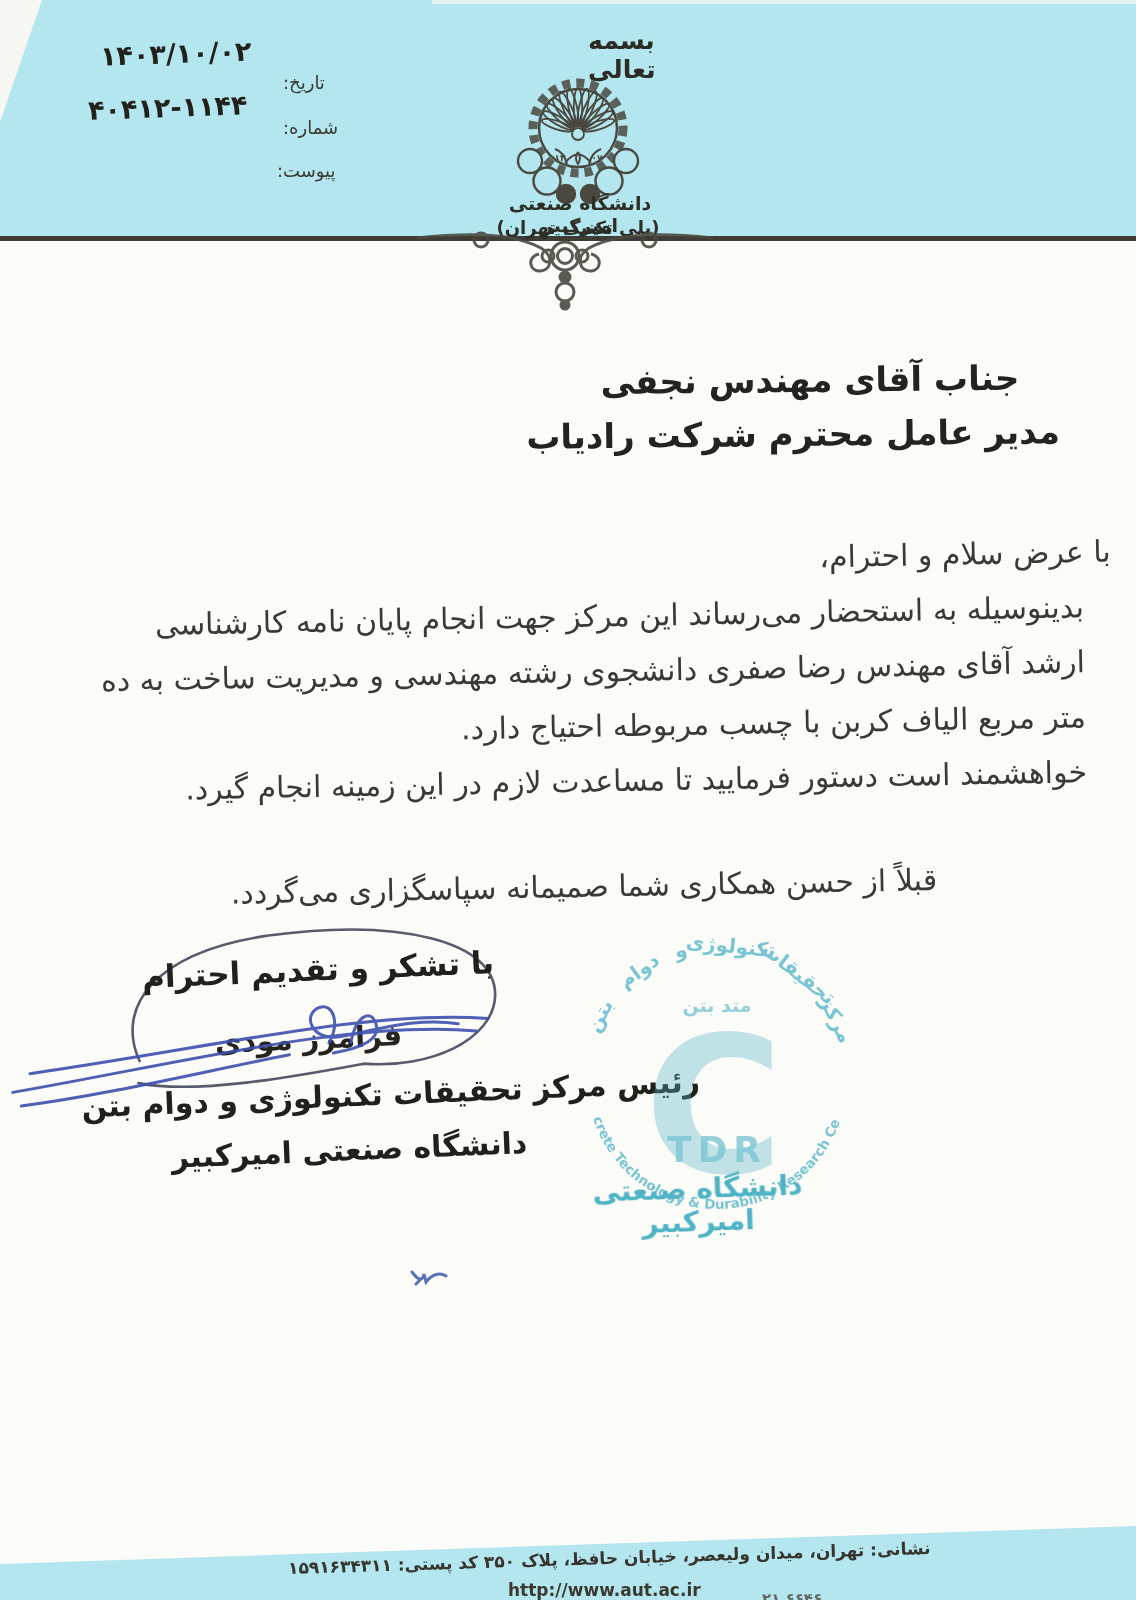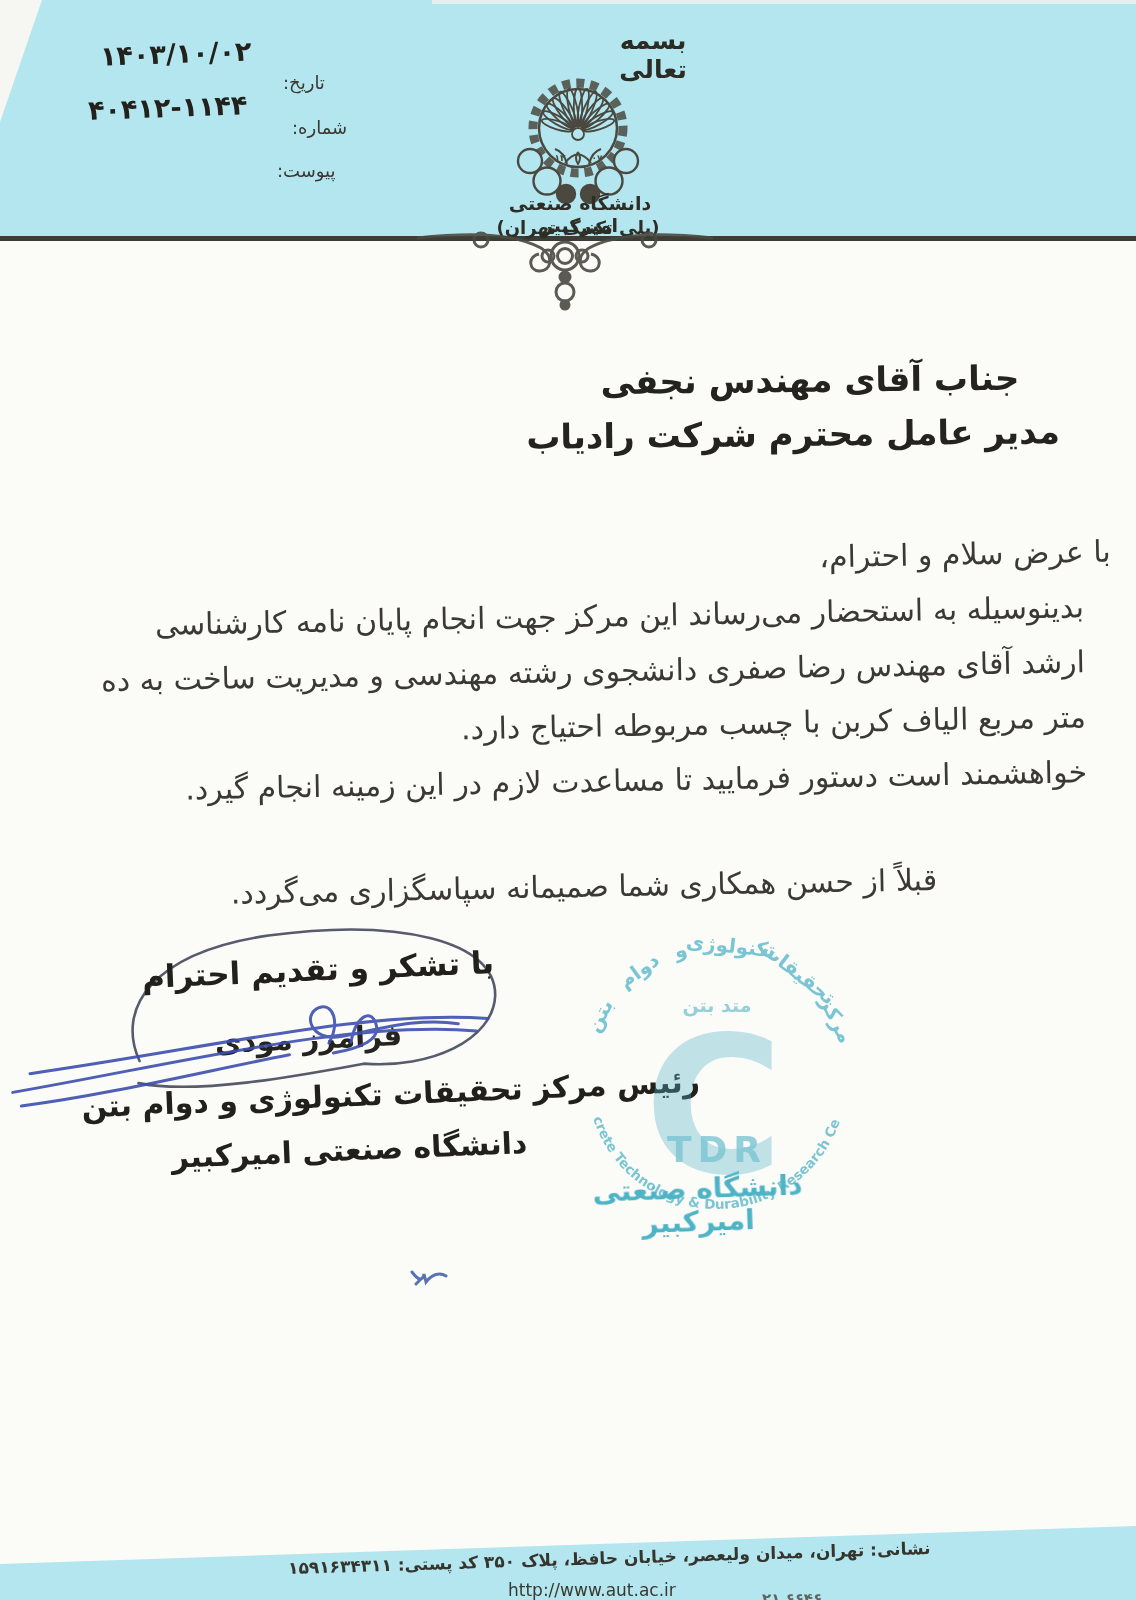--- a/index.html
+++ b/index.html
@@ -15,21 +15,21 @@
   .band-top{
     position:absolute; left:0; top:0; width:1136px; height:236px;
     background:#b3e6ef; border-bottom:5px solid #3e3d35;
   }
   .top-strip{position:absolute; left:38%; top:0; width:62%; height:4px; background:#f2f2ee; opacity:.8;}
   .fold-tl{
     position:absolute; left:0; top:0; width:42px; height:122px;
     background:linear-gradient(115deg,#f6f6f2 65%,#d9dcda 72%,#f6f6f2 78%);
     clip-path:polygon(0 0,100% 0,0 100%);
   }
-  .bismillah{position:absolute; left:588px; top:26px; width:130px; text-align:center;
+  .bismillah{position:absolute; left:588px; top:26px; width:130px; text-align:left;
     font-size:25px; font-weight:700; color:#2c2b24;}
   .logo{position:absolute; left:503px; top:66px;}
   .uni-name{position:absolute; left:480px; top:192px; width:200px; text-align:center;
     font-size:19px; font-weight:700; color:#2e2d26;}
   .uni-sub{position:absolute; left:478px; top:217px; width:200px; text-align:center;
     font-size:18px; font-weight:700; color:#2e2d26;}
   .meta-label{position:absolute; font-size:18px; color:#3a3830; font-weight:500;}
   .meta-val{position:absolute; font-size:27px; font-weight:700; color:#22211c; transform:rotate(-2deg);}
 
   
@@ -63,21 +63,21 @@
   .pen-mark{position:absolute; left:406px; top:1254px;}
 
   
   .band-bottom{
     position:absolute; left:0; top:1518px; width:1136px; height:82px;
     background:#b3e6ef;
     clip-path:polygon(0 46px,100% 8px,100% 82px,0 82px);
   }
   .footer-address{position:absolute; left:288px; top:1548px; font-size:17px; font-weight:600;
     color:#36342d; transform:rotate(-1.8deg); white-space:nowrap;}
-  .footer-web{position:absolute; left:508px; top:1580px; font-size:17px; font-weight:400; color:#3a382f;}
+  .footer-web{position:absolute; left:508px; top:1580px; font-size:17px; font-weight:700; color:#3a382f;}
   .footer-tel{position:absolute; left:762px; top:1590px; font-size:15px; font-weight:700; color:#4a473d; opacity:.8;}
 </style>
 </head>
 <body>
 
 <div class="page">
 
   <div class="band-top">
     <div class="top-strip"></div>
     <div class="fold-tl"></div>
@@ -147,21 +147,21 @@
       </g>
       <text x="57" y="95" font-size="9" font-weight="bold" fill="#4a483f" text-anchor="middle">۱۳</text>
       <text x="94" y="95" font-size="9" font-weight="bold" fill="#4a483f" text-anchor="middle">۰۷</text>
     </svg>
 
     <div class="uni-name fa">دانشگاه صنعتی امیرکبیر</div>
     <div class="uni-sub fa">(پلی تکنیک تهران)</div>
 
     <div class="meta-label fa" style="left:283px; top:72px;">تاریخ:</div>
     <div class="meta-val" dir="ltr" style="left:100px; top:38px;">۱۴۰۳/۱۰/۰۲</div>
-    <div class="meta-label fa" style="left:292px; top:117px;">شماره:</div>
+    <div class="meta-label fa" style="left:283px; top:117px;">شماره:</div>
     <div class="meta-val" dir="ltr" style="left:88px; top:92px;">۴۰۴۱۲-۱۱۴۴</div>
     <div class="meta-label fa" style="left:277px; top:160px;">پیوست:</div>
   </div>
 
   <svg class="ornament" width="300" height="82" viewBox="0 0 300 82">
     <g stroke="#4b4a42" fill="none" stroke-width="3" opacity=".9">
       <path d="M 2 8 C 60 2, 100 4, 126 18 C 140 26, 136 42, 124 41 C 114 40, 112 27, 124 24"></path>
       <path d="M 298 8 C 240 2, 200 4, 174 18 C 160 26, 164 42, 176 41 C 186 40, 188 27, 176 24"></path>
       <circle cx="66" cy="10" r="7"></circle>
       <circle cx="234" cy="10" r="7"></circle>

